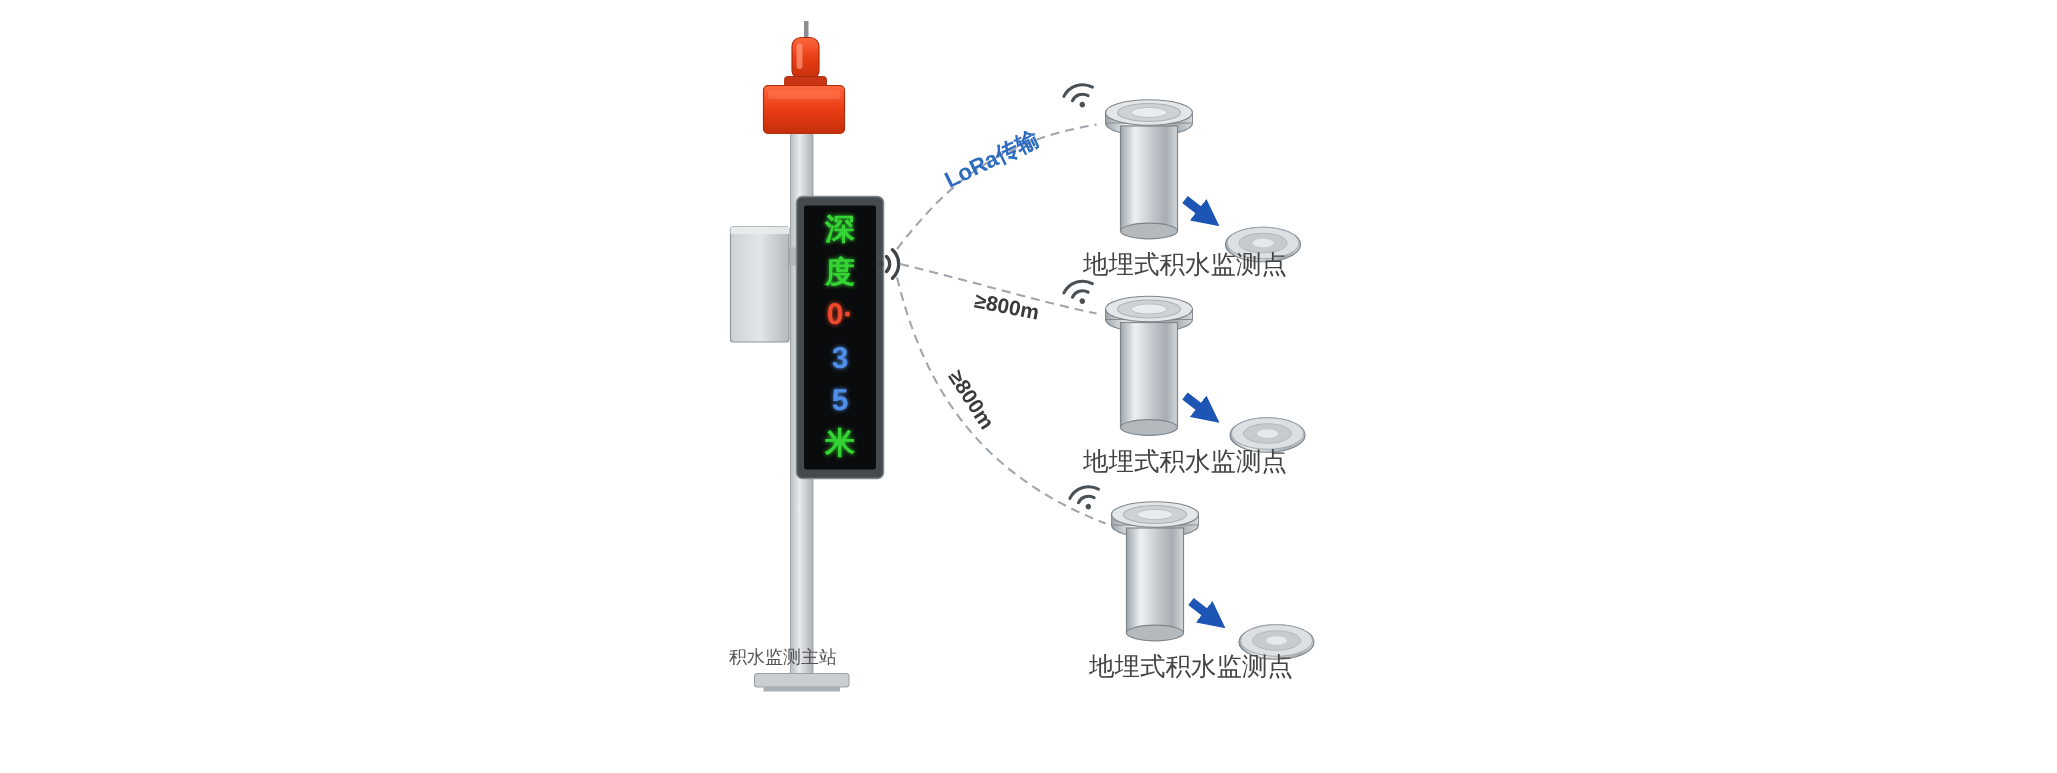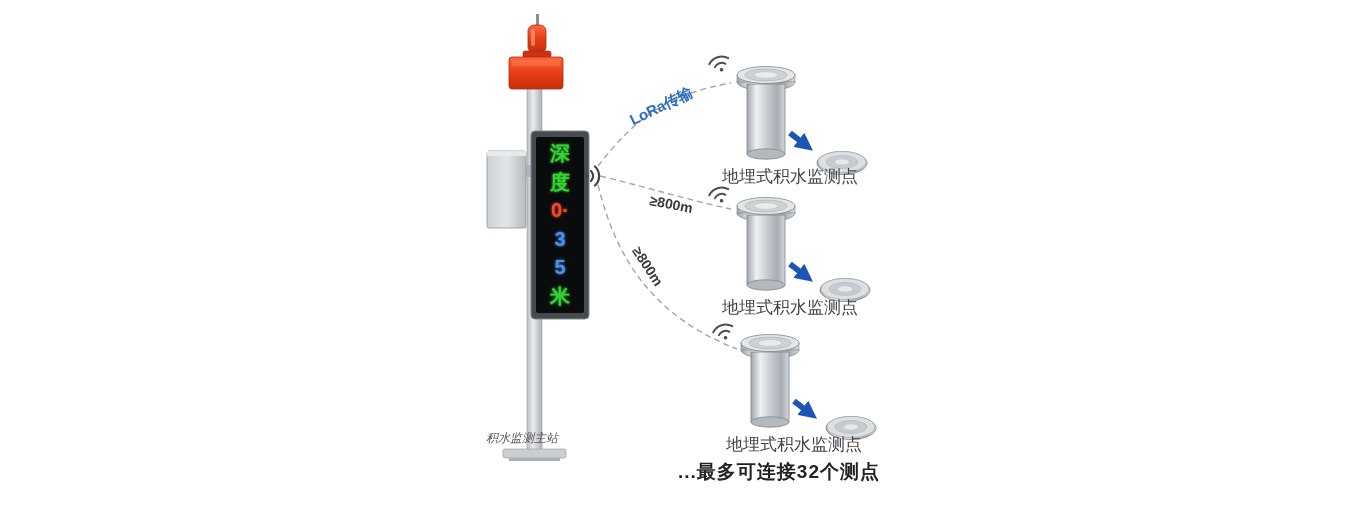--- a/index.html
+++ b/index.html
@@ -9,21 +9,21 @@
   .stage > svg { position:absolute; left:0; top:0; }
 
   
   .led { position:absolute; left:536px; top:137px; width:48px; height:176px;
          display:flex; flex-direction:column; justify-content:space-between; padding:3px 0; }
   .led-row { height:27px; line-height:27px; font-size:20px; font-weight:bold;
              text-align:center; text-shadow:0 0 3px currentColor; }
 
   
   .label { position:absolute; white-space:nowrap; }
-  .lbl-main-station { left:486px; top:430px; font-size:12px; color:#555;font-style:italic; }
+  .lbl-main-station { left:486px; top:430px; font-size:12px; color:#555; }
   .lbl-lora { left:631px; top:112px; font-size:15px; font-weight:bold; color:#2e6cc0;
               transform:rotate(-26deg); transform-origin:left center; }
   .lbl-range-mid { left:650px; top:192px; font-size:14px; font-weight:bold; color:#3a3a3a;
                    transform:rotate(11deg); transform-origin:left center; }
   .lbl-range-bottom { left:636px; top:240px; font-size:14px; font-weight:bold; color:#3a3a3a;
                       transform:rotate(57deg); transform-origin:left center; }
   .lbl-sensor { font-size:17px; color:#444; }
   .lbl-sensor-1 { left:722px; top:165px; }
   .lbl-sensor-2 { left:722px; top:296px; }
   .lbl-sensor-3 { left:726px; top:433px; }
@@ -180,14 +180,13 @@
   <div class="label lbl-lora" style="color: rgb(46, 108, 192);">LoRa传输</div>
   <div class="label lbl-range-mid">≥800m</div>
   <div class="label lbl-range-bottom">≥800m</div>
 
   <div class="label lbl-main-station">积水监测主站</div>
 
   <div class="label lbl-sensor lbl-sensor-1">地埋式积水监测点</div>
   <div class="label lbl-sensor lbl-sensor-2">地埋式积水监测点</div>
   <div class="label lbl-sensor lbl-sensor-3">地埋式积水监测点</div>
 
-  <div class="label lbl-caption">...最多可连接32个测点</div>
 </div>
 
 </body></html>

